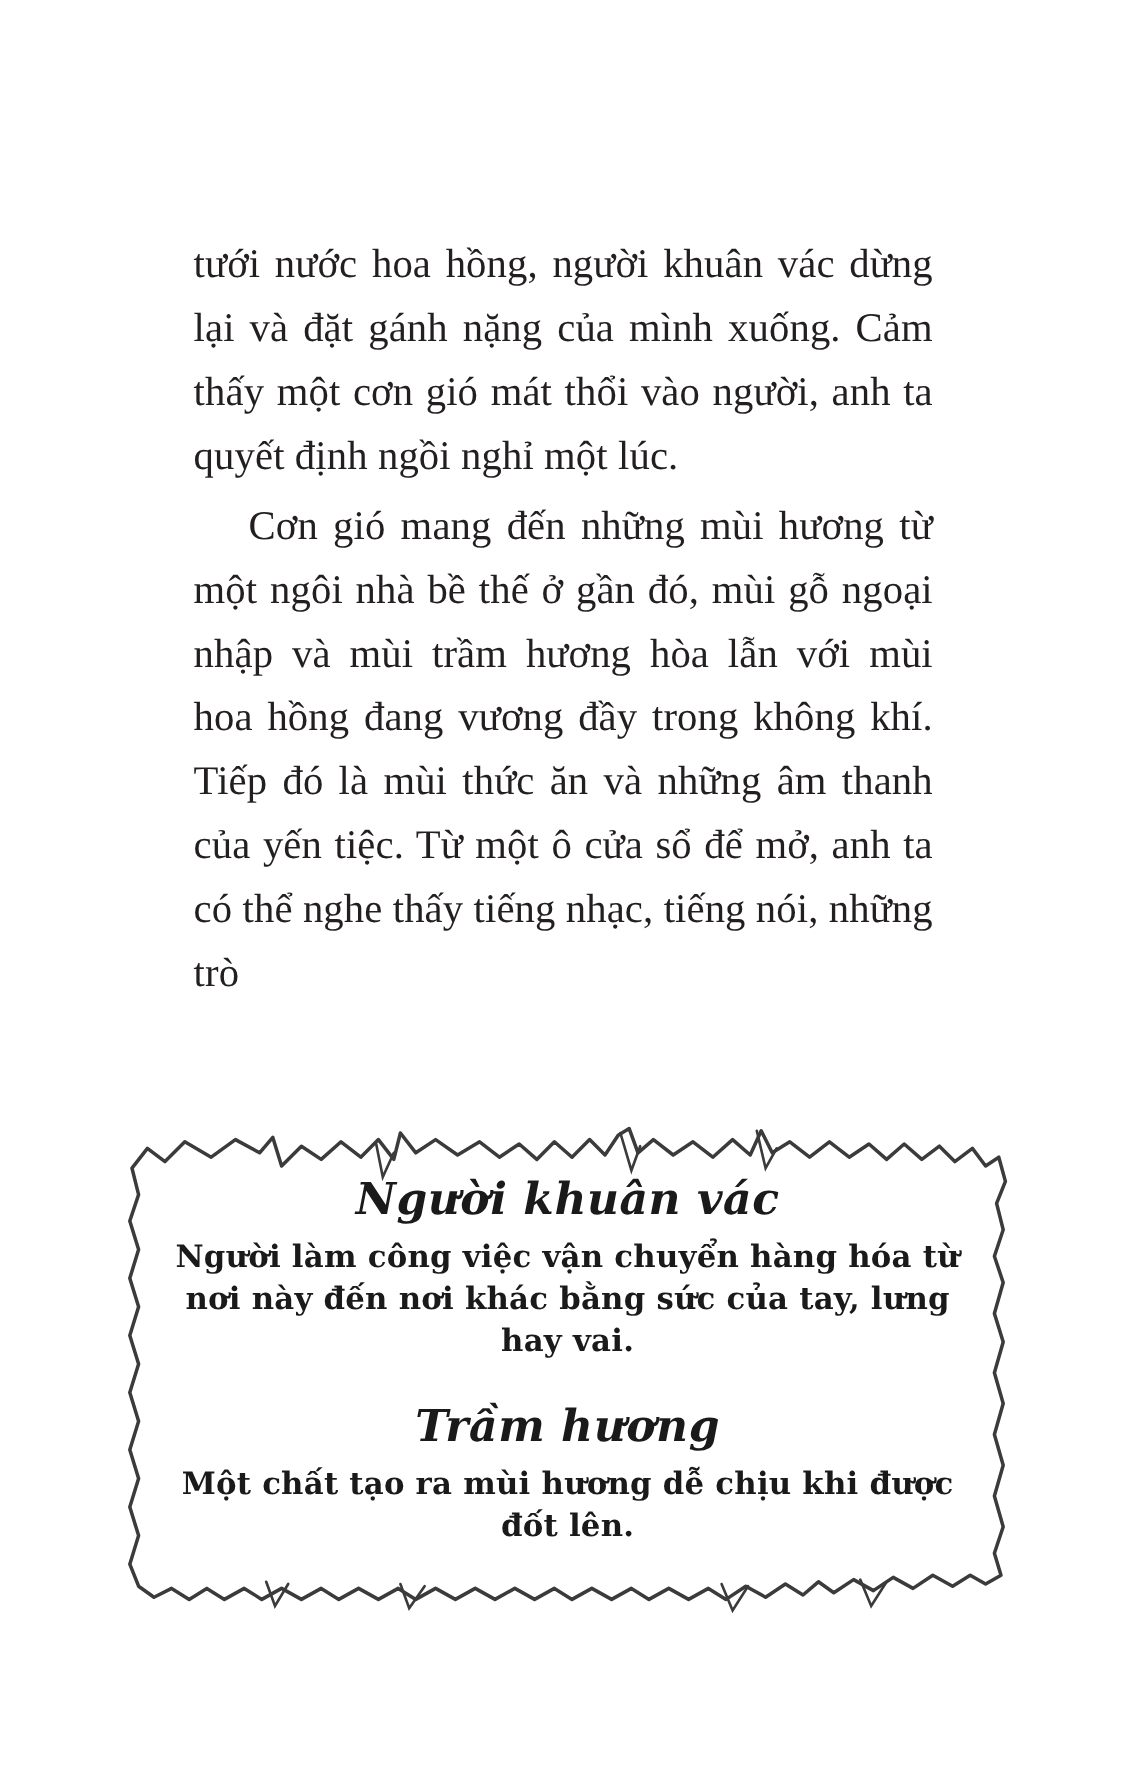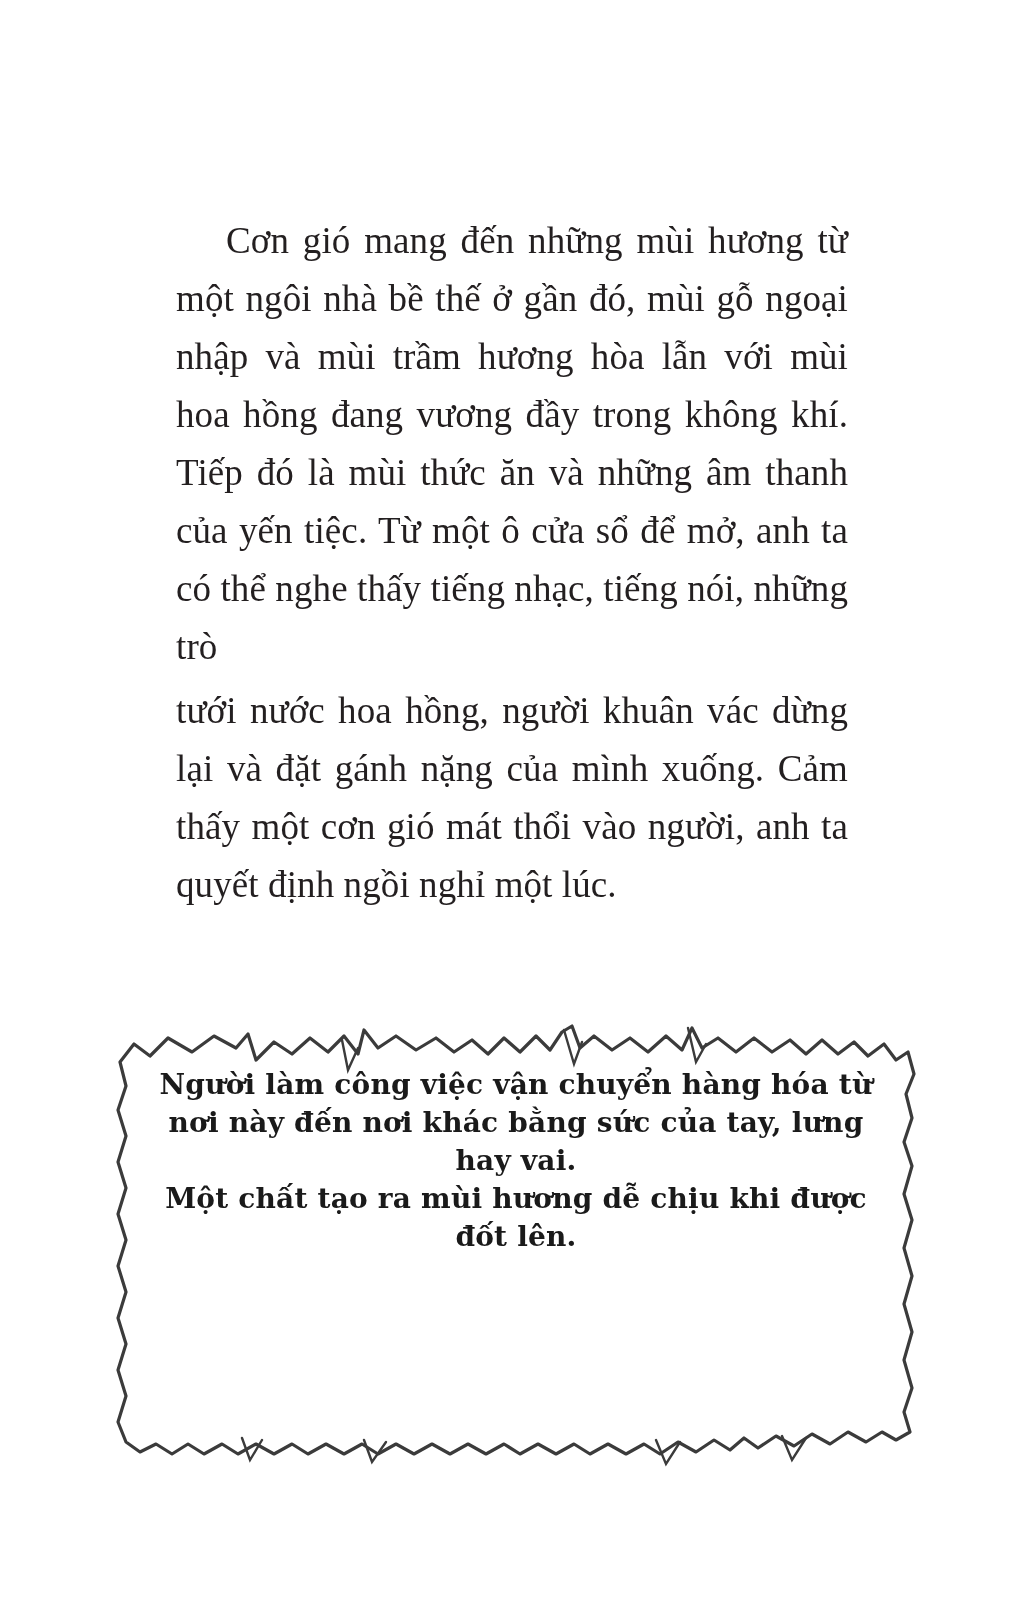--- a/index.html
+++ b/index.html
@@ -88,22 +88,22 @@
     margin: 0;
     letter-spacing: 0.2px;
   }
 </style>
 </head>
 <body>
 
 <div class="page">
 
   <div class="body-text">
+    <p class="para">tưới nước hoa hồng, người khuân vác dừng lại và đặt gánh nặng của mình xuống. Cảm thấy một cơn gió mát thổi vào người, anh ta quyết định ngồi nghỉ một lúc.</p>
     <p class="para indent">Cơn gió mang đến những mùi hương từ một ngôi nhà bề thế ở gần đó, mùi gỗ ngoại nhập và mùi trầm hương hòa lẫn với mùi hoa hồng đang vương đầy trong không khí. Tiếp đó là mùi thức ăn và những âm thanh của yến tiệc. Từ một ô cửa sổ để mở, anh ta có thể nghe thấy tiếng nhạc, tiếng nói, những trò</p>
-    <p class="para">tưới nước hoa hồng, người khuân vác dừng lại và đặt gánh nặng của mình xuống. Cảm thấy một cơn gió mát thổi vào người, anh ta quyết định ngồi nghỉ một lúc.</p>
   </div>
 
   <div class="glossary">
     <svg viewBox="0 0 840 470" xmlns="http://www.w3.org/2000/svg">
       <path d="M24,54 L38,36 L54,48 L72,30 L96,44 L118,28 L140,40 L152,26
                L160,52 L178,34 L196,46 L214,30 L232,44 L248,28 L262,46
                L268,22 L282,40 L300,28 L320,42 L340,30 L358,44 L376,32
                L392,46 L408,30 L424,44 L440,28 L454,42 L466,24 L476,18
                L484,40 L498,28 L516,42 L534,30 L552,44 L570,28 L586,42
                L596,20 L606,40 L622,30 L640,44 L658,30 L676,44 L694,32
@@ -123,18 +123,20 @@
       <path d="M246,32 L252,62 L262,40" fill="none" stroke="#3b3b3b" stroke-width="2.4" stroke-linecap="round"></path>
       <path d="M468,22 L478,56 L486,34" fill="none" stroke="#3b3b3b" stroke-width="2.4" stroke-linecap="round"></path>
       <path d="M592,20 L600,54 L610,36" fill="none" stroke="#3b3b3b" stroke-width="2.4" stroke-linecap="round"></path>
       <path d="M146,430 L154,452 L166,432" fill="none" stroke="#3b3b3b" stroke-width="2.4" stroke-linecap="round"></path>
       <path d="M268,432 L276,454 L290,434" fill="none" stroke="#3b3b3b" stroke-width="2.4" stroke-linecap="round"></path>
       <path d="M560,432 L570,456 L584,434" fill="none" stroke="#3b3b3b" stroke-width="2.4" stroke-linecap="round"></path>
       <path d="M686,428 L696,452 L710,430" fill="none" stroke="#3b3b3b" stroke-width="2.4" stroke-linecap="round"></path>
     </svg>
 
     <div class="glossary-inner">
+      <p class="term">Người khuân vác</p>
       <p class="definition">Người làm công việc vận chuyển hàng hóa từ nơi này đến nơi khác bằng sức của tay, lưng hay vai.</p>
+      <p class="term second">Trầm hương</p>
       <p class="definition">Một chất tạo ra mùi hương dễ chịu khi được đốt lên.</p>
     </div>
   </div>
 
 </div>
 
 </body></html>

